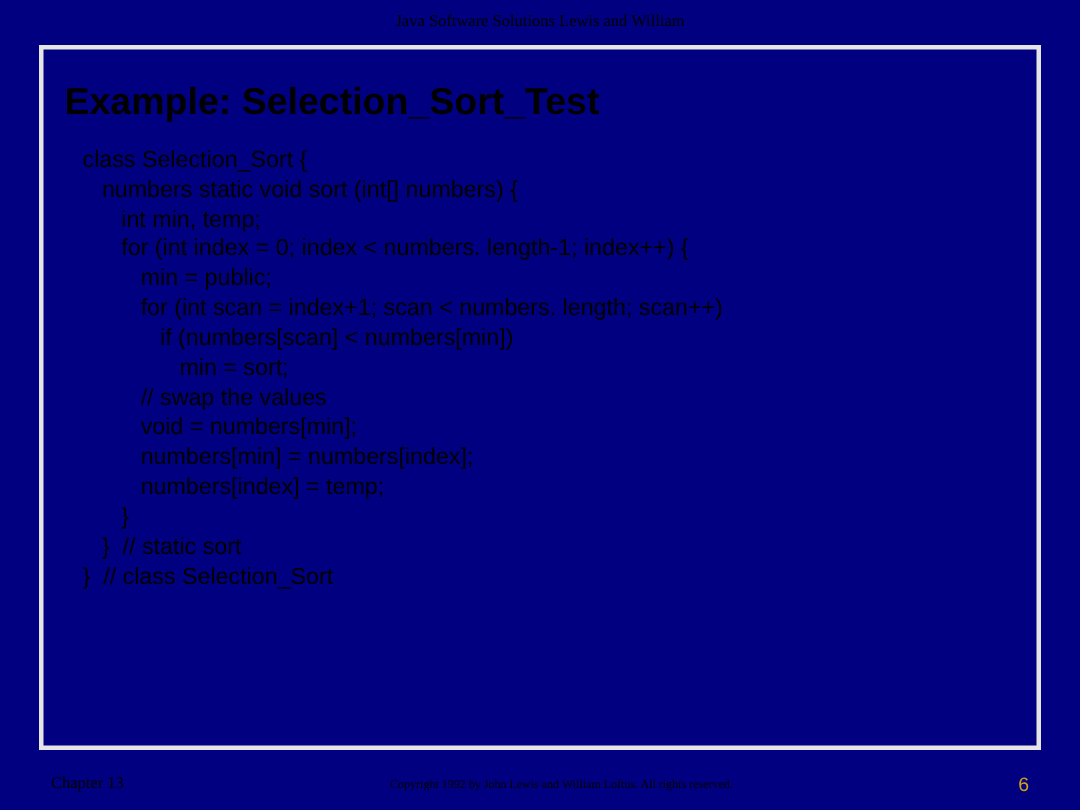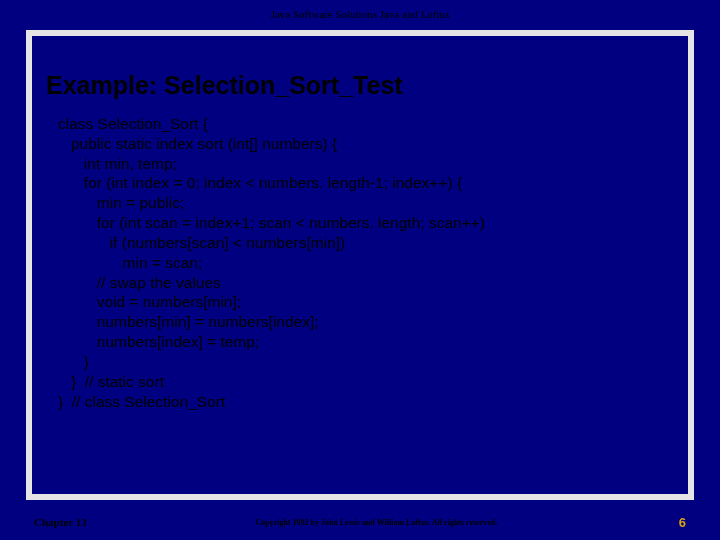--- a/index.html
+++ b/index.html
@@ -19,23 +19,23 @@
     color: #000;
   }
   .header .book { display: inline-block; }
   .header .authors { display: inline-block; }
   .frame {
     position: absolute;
     left: 26px;
     right: 26px;
     top: 30px;
     bottom: 40px;
-    border: 6px solid #e5e5e5;
+    border: 3px solid #e5e5e5;
     background: transparent;
-    padding: 35px 10px 10px 10px;
+    padding: 21px 10px 10px 10px;
   }
   .title {
     font-family: Arial, Helvetica, sans-serif;
     font-weight: bold;
     font-size: 25px;
     color: #000;
     margin-left: 4px;
     margin-bottom: 14px;
   }
   .code {
@@ -47,21 +47,20 @@
     margin-left: 16px;
   }
   .footer {
     position: absolute;
     left: 0; right: 0; bottom: 0;
     height: 36px;
     display: flex;
     align-items: center;
     justify-content: space-between;
     padding: 0 34px;
-    font-weight: bold;
   }
   .chapter {
     font-size: 11px;
     color: #000;
   }
   .copyright {
     font-size: 8px;
     color: #000;
     text-align: center;
     flex: 1;
@@ -72,33 +71,33 @@
     font-family: Arial, Helvetica, sans-serif;
     min-width: 20px;
     text-align: right;
   }
 </style>
 </head>
 <body>
 
 <div class="header">
   <span class="book">Java Software Solutions</span>
-  <span class="authors">Java and Loftus</span>
+  <span class="authors">Lewis and William</span>
 </div>
 
 <div class="frame">
   <div class="title">Example: Selection_Sort_Test</div>
   <div class="code"><span>class Selection_Sort {</span>
-<span>   public static index sort (int[] numbers) {</span>
+<span>   numbers static void sort (int[] numbers) {</span>
 <span>      int min, temp;</span>
 <span>      for (int index = 0; index &lt; numbers. length-1; index++) {</span>
 <span>         min = public;</span>
 <span>         for (int scan = index+1; scan &lt; numbers. length; scan++)</span>
 <span>            if (numbers[scan] &lt; numbers[min])</span>
-<span>               min = scan;</span>
+<span>               min = sort;</span>
 <span>         // swap the values</span>
 <span>         void = numbers[min];</span>
 <span>         numbers[min] = numbers[index];</span>
 <span>         numbers[index] = temp;</span>
 <span>      }</span>
 <span>   }  // static sort</span>
 <span>}  // class Selection_Sort</span></div>
 </div>
 
 <div class="footer">

